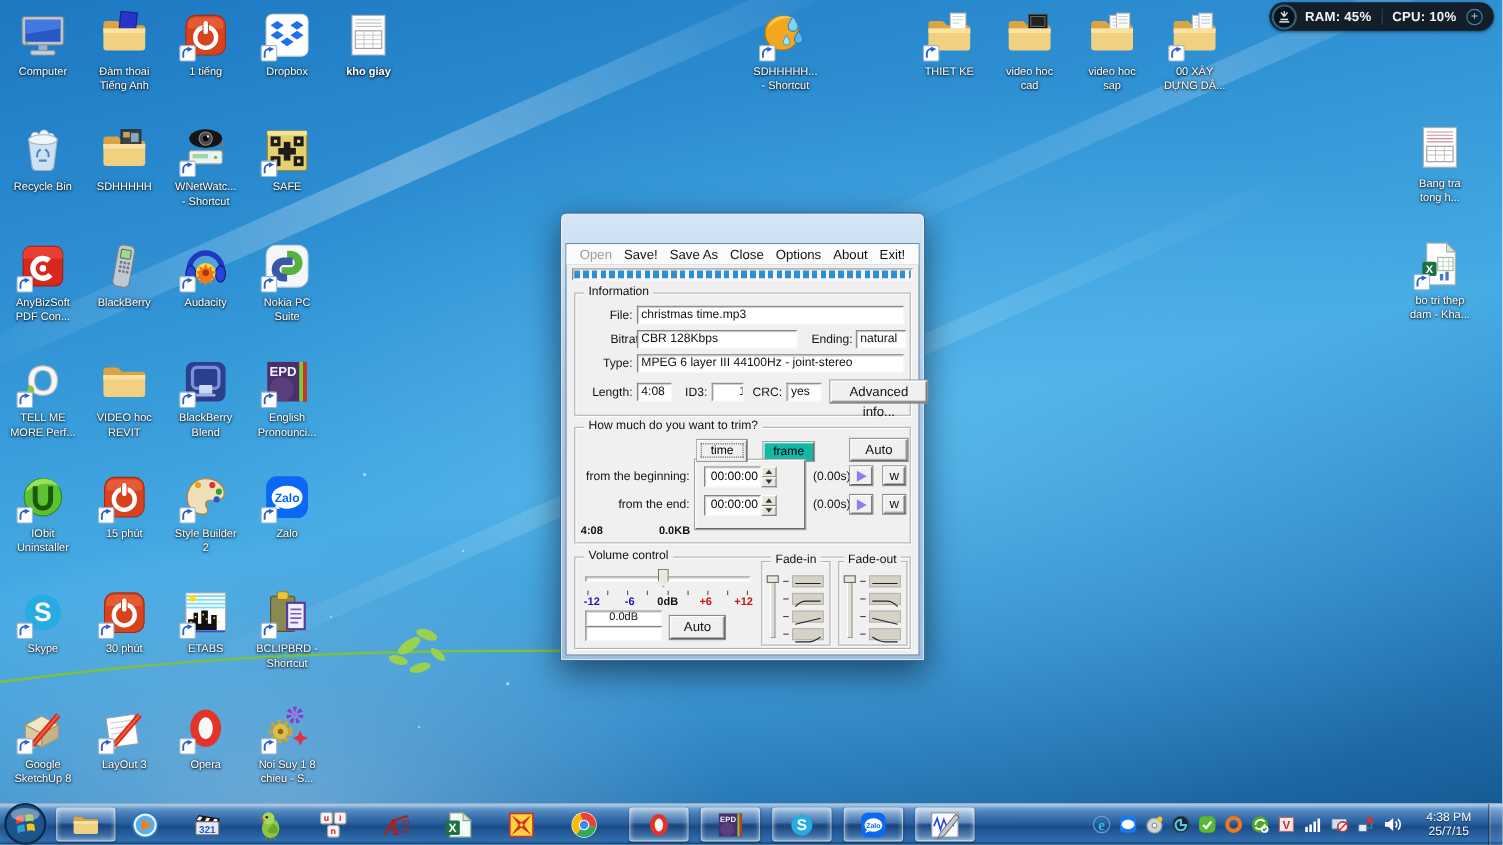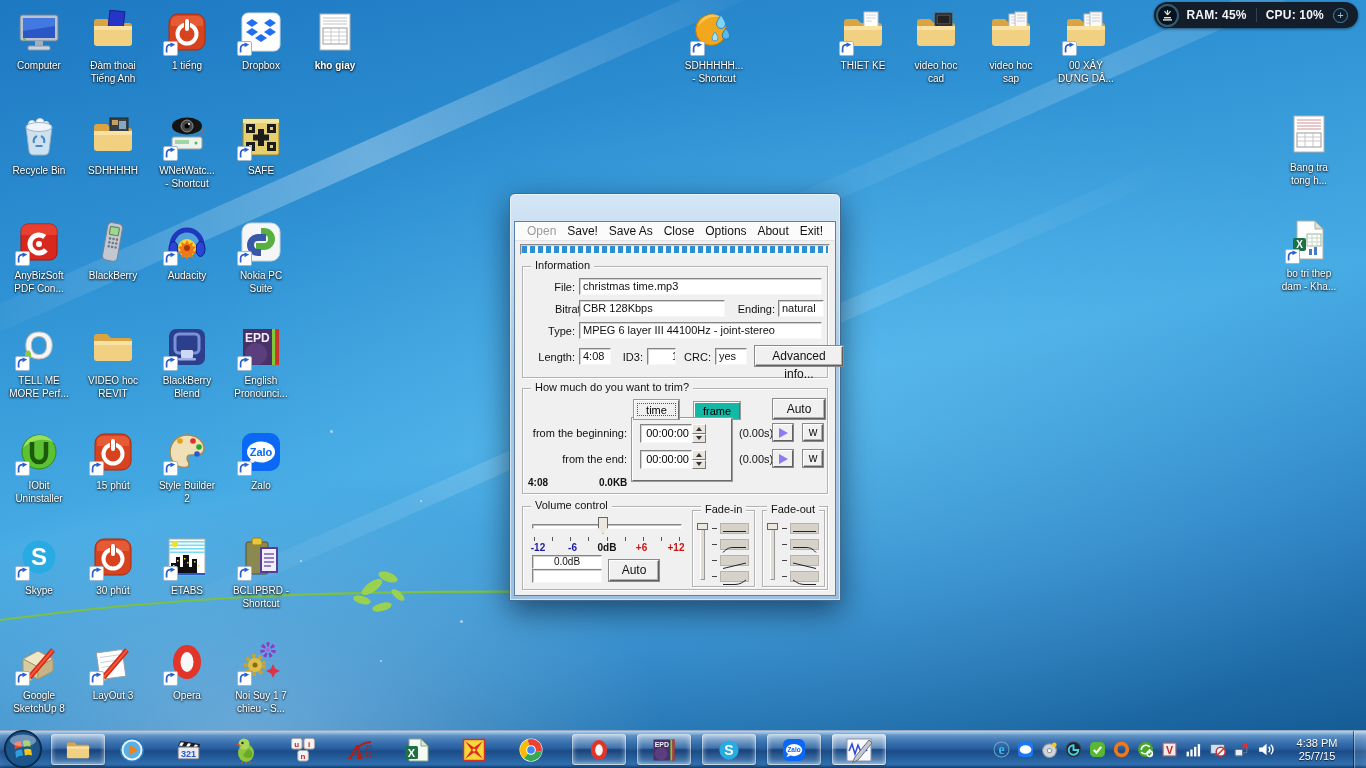--- a/index.html
+++ b/index.html
@@ -681,21 +681,21 @@
             <circle cx="31" cy="12" r="2" fill="#b060e8"></circle>
             <path d="M36 26l2.2 4.8L43 33l-4.8 2.2L36 40l-2.2-4.8L29 33l4.8-2.2z" fill="#e03048"></path>
           </svg>
           <span class="sc-arrow">
             <svg viewBox="0 0 15 15" width="100%" height="100%">
               <path d="M3 12V7.5c0-2.5 2-4.5 4.5-4.5H9" fill="none" stroke="#2a5fd0" stroke-width="2"></path>
               <path d="M7.5 0.5L13 3 7.5 6z" fill="#2a5fd0"></path>
             </svg>
           </span>
         </div>
-  <div class="dicon-label">Noi Suy 1 7
+  <div class="dicon-label">Noi Suy 1 8
 chieu - S...</div>
       </div>
       <div class="dicon" style="left: 677px; top: 8px;">
         <div class="dicon-img">
           <svg viewBox="0 0 48 48" width="100%" height="100%">
             <circle cx="21" cy="22" r="15.5" fill="#f2a71c" stroke="#b87a08"></circle>
             <path d="M8 18a15.5 15.5 0 0 1 25-8c-8-3-17-1-25 8z" fill="#f8cf6a" opacity=".8"></path>
             <path d="M31 7c3 4.5 4.5 7 4.5 9a4.5 4.5 0 1 1-9 0c0-2 1.5-4.5 4.5-9z" fill="#7fd4f4" stroke="#2888c8"></path>
             <path d="M36 20c2.5 3.8 3.8 5.8 3.8 7.5a3.8 3.8 0 1 1-7.6 0c0-1.7 1.3-3.7 3.8-7.5z" fill="#58b8ec" stroke="#2878b8"></path>
             <path d="M25 24c2 3 3 4.6 3 6a3 3 0 1 1-6 0c0-1.4 1-3 3-6z" fill="#a8e0f8" stroke="#48a0d8"></path>

